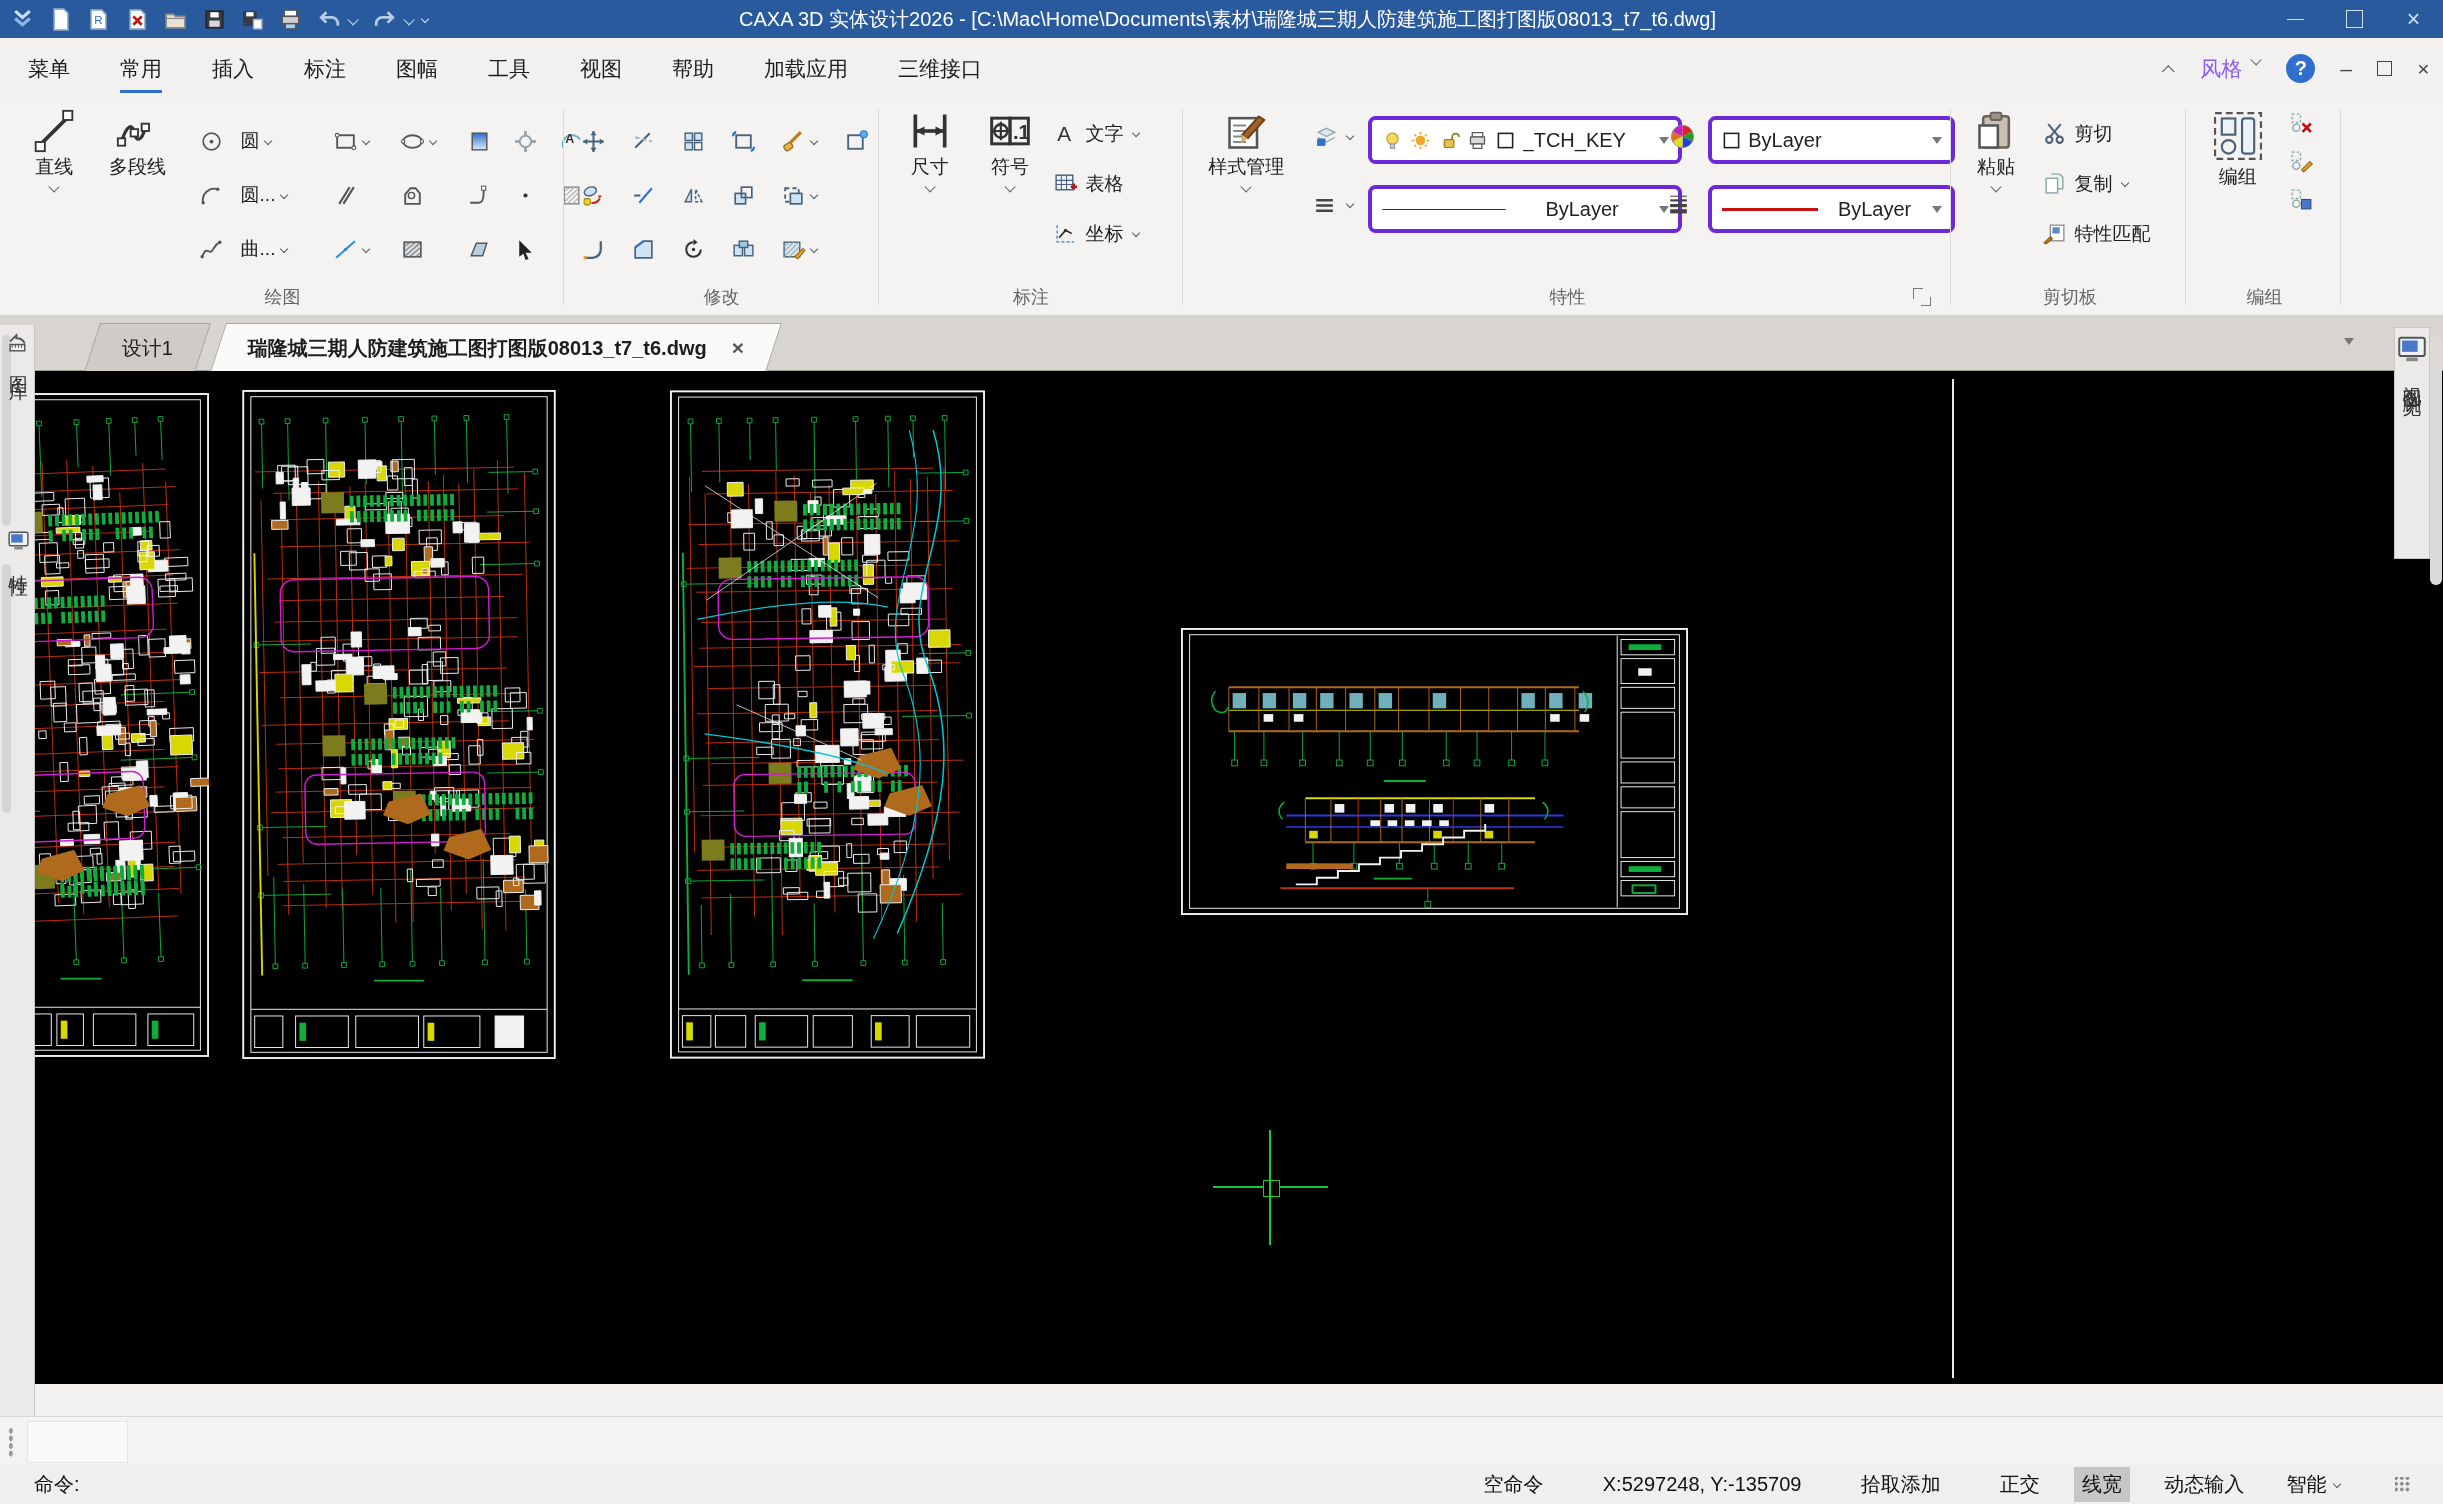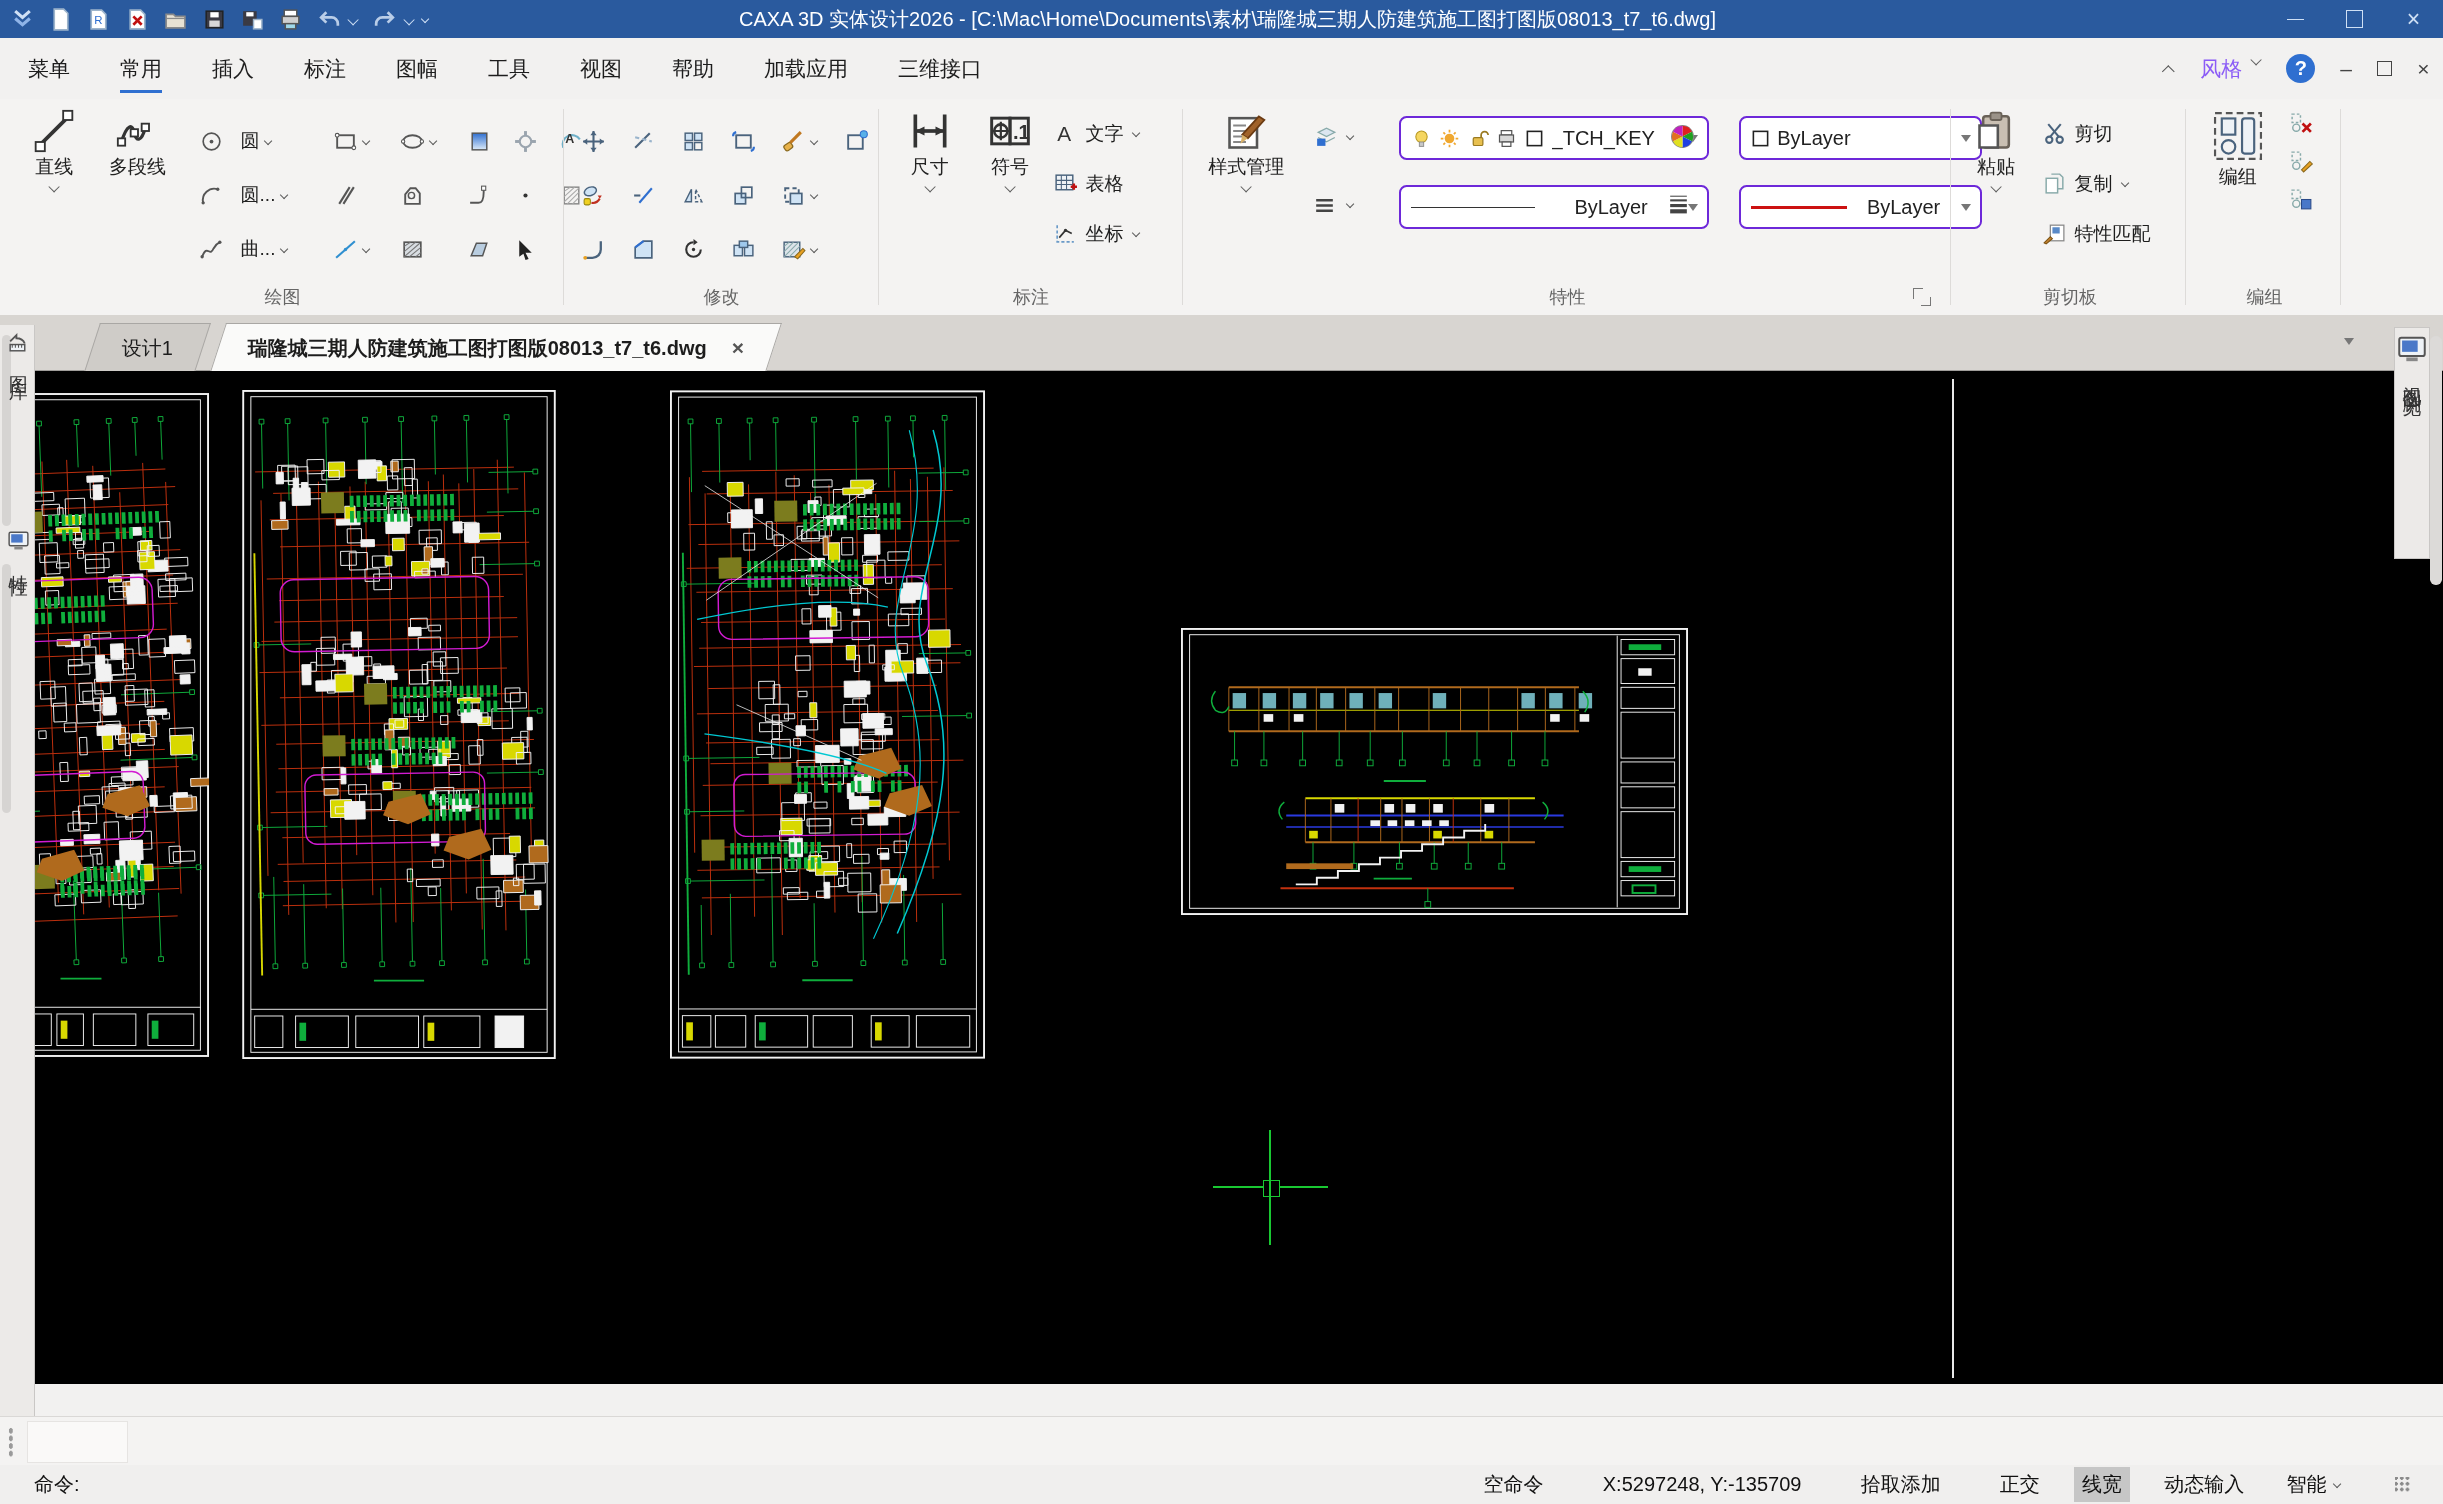--- a/index.html
+++ b/index.html
@@ -43,21 +43,21 @@
   .glabel{position:absolute;bottom:5.7px;left:0;right:0;text-align:center;font-size:18px;color:#666;}
   .bigbtn{position:absolute;top:9.6px;display:flex;flex-direction:column;align-items:center;gap:1.9px;width:82px;}
   .bigbtn .ic{width:44px;height:44px;}
   .bigbtn .blabel{font-size:19px;color:#222;white-space:nowrap;}
   .smallgrid{position:absolute;top:15.3px;display:grid;grid-auto-rows:54px;align-items:center;}
   .sgi{display:flex;align-items:center;gap:3.8px;}
   .ic{display:inline-block;}
   .ic svg{width:100%;height:100%;display:block;}
   .ic24{width:25px;height:25px;}
   .slabel{font-size:19px;color:#222;white-space:nowrap;}
-  .combo{height:40px;background:#fff;border:2px solid #6d28d9;border-radius:7.6px;display:flex;align-items:center;gap:7.6px;padding:0 9.6px;position:absolute;margin-left:31px;}
+  .combo{height:40px;background:#fff;border:4px solid #6d28d9;border-radius:7.6px;display:flex;align-items:center;gap:7.6px;padding:0 9.6px;position:absolute;}
   .combo .val{font-size:20px;color:#222;flex:1;overflow:hidden;white-space:nowrap;}
   .combo .darr{margin-left:auto;}
   .darr{display:inline-block;width:0;height:0;border-left:5.7px solid transparent;border-right:5.7px solid transparent;border-top:7.6px solid #777;}
   .lt-line{width:124px;height:0;border-top:1.9px solid #333;}
   .lw-line{width:96px;height:0;border-top:3.8px solid #cc1111;}
   .launcher{position:absolute;width:21px;height:21px;}
   .launcher::before{content:"";position:absolute;left:1.9px;top:1.9px;width:9.6px;height:9.6px;border-left:1.9px solid #777;border-top:1.9px solid #777;}
   .launcher::after{content:"";position:absolute;right:1px;bottom:1px;width:8.6px;height:8.6px;border-right:1.9px solid #777;border-bottom:1.9px solid #777;transform:rotate(0);}
   .stackbtn{display:flex;align-items:center;gap:7.6px;height:50px;font-size:19px;}
   

